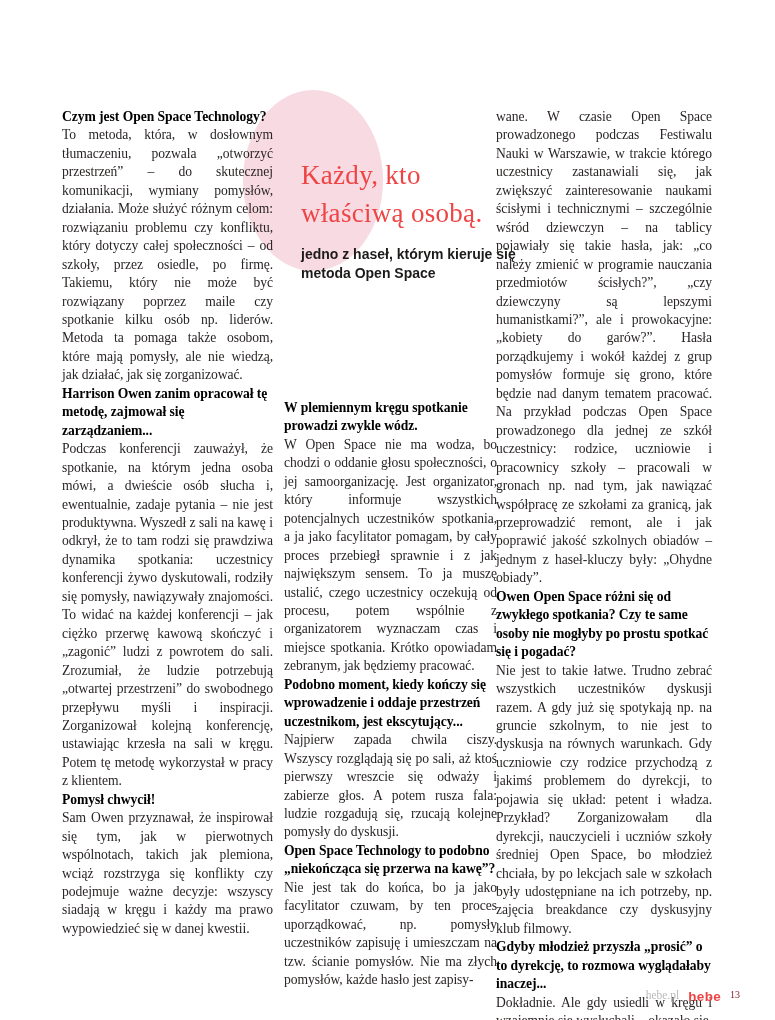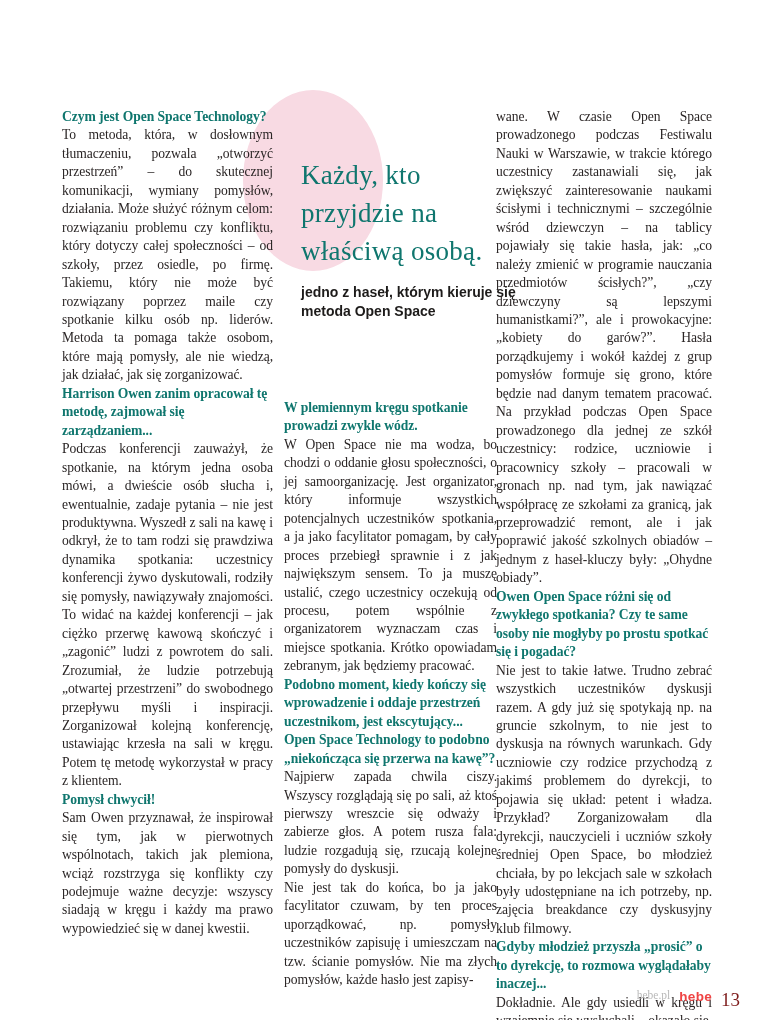--- a/index.html
+++ b/index.html
@@ -25,38 +25,38 @@
     position: absolute;
     z-index: 1;
     text-align: justify;
     font-size: 13.6px;
     line-height: 18.45px;
     letter-spacing: -0.05px;
     color: #2a2525;
     hyphens: none;
   }
   .col p.block { margin: 0; }
-  .col p.heading { font-weight: bold; color: #0f766e; text-align: left; }
+  .col p.heading { font-weight: bold; color: #000000; text-align: left; }
   .col-left   { left: 62px;  top: 108px; width: 211px; height: 850px; }
   .col-middle { left: 284px; top: 399px; width: 213px; height: 565px; }
   .col-right  { left: 496px; top: 108px; width: 216px; height: 856px; }
 
   .pullquote {
     position: absolute;
     left: 301px;
     top: 156px;
     width: 225px;
     z-index: 1;
   }
   .pq-line {
     font-family: "Liberation Serif", serif;
     font-size: 27px;
     line-height: 38px;
     letter-spacing: 0.3px;
-    color: #0f766e;
+    color: #ef4444;
     white-space: nowrap;
   }
   .pq-bold { font-weight: normal; }
   .pq-attr {
     margin-top: 13px;
     font-family: "Liberation Sans", sans-serif;
     font-weight: bold;
     font-size: 14px;
     line-height: 19px;
     color: #1d1b1a;
@@ -77,21 +77,21 @@
   }
   .f-brand {
     font-family: "Liberation Sans", sans-serif;
     font-weight: bold;
     font-size: 13.5px;
     letter-spacing: 0.3px;
     color: #ef4444;
   }
   .f-page {
     font-family: "Liberation Serif", serif;
-    font-size: 19px;
+    font-size: 10px;
     color: #7f1d1d;
   }
 </style>
 </head>
 <body>
 
 <div class="page">
 
   <div class="circle" style="background: rgb(248, 218, 227);"></div>
 
@@ -99,34 +99,33 @@
       <p class="block heading">Czym jest Open Space Technology?</p>
       <p class="block para">To metoda, która, w dosłownym tłumaczeniu, pozwala „otworzyć przestrzeń” – do skutecznej komunikacji, wymiany pomysłów, działania. Może służyć różnym celom: rozwiązaniu problemu czy konfliktu, który dotyczy całej społeczności – od szkoły, przez osiedle, po firmę. Takiemu, który nie może być rozwiązany poprzez maile czy spotkanie kilku osób np. liderów. Metoda ta pomaga także osobom, które mają pomysły, ale nie wiedzą, jak działać, jak się zorganizować.</p>
       <p class="block heading">Harrison Owen zanim opracował tę metodę, zajmował się zarządzaniem...</p>
       <p class="block para">Podczas konferencji zauważył, że spotkanie, na którym jedna osoba mówi, a dwieście osób słucha i, ewentualnie, zadaje pytania – nie jest produktywna. Wyszedł z sali na kawę i odkrył, że to tam rodzi się prawdziwa dynamika spotkania: uczestnicy konferencji żywo dyskutowali, rodziły się pomysły, nawiązywały znajomości. To widać na każdej konferencji – jak ciężko przerwę kawową skończyć i „zagonić” ludzi z powrotem do sali. Zrozumiał, że ludzie potrzebują „otwartej przestrzeni” do swobodnego przepływu myśli i inspiracji. Zorganizował kolejną konferencję, ustawiając krzesła na sali w kręgu. Potem tę metodę wykorzystał w pracy z klientem.</p>
       <p class="block heading">Pomysł chwycił!</p>
       <p class="block para">Sam Owen przyznawał, że inspirował się tym, jak w pierwotnych wspólnotach, takich jak plemiona, wciąż rozstrzyga się konflikty czy podejmuje ważne decyzje: wszyscy siadają w kręgu i każdy ma prawo wypowiedzieć się w danej kwestii.</p>
     </div>
 
   <div class="pullquote">
     <div class="pq-line">Każdy, kto</div>
-    <div class="pq-line">przyjdzie na</div>
     <div class="pq-line pq-bold">właściwą osobą.</div>
     <div class="pq-attr">
       <div>jedno z haseł, którym kieruje się</div>
       <div>metoda Open Space</div>
     </div>
   </div>
 
   <div class="col col-middle">
       <p class="block heading">W plemiennym kręgu spotkanie prowadzi zwykle wódz.</p>
       <p class="block para">W Open Space nie ma wodza, bo chodzi o oddanie głosu społeczności, o jej samoorganizację. Jest organizator, który informuje wszystkich potencjalnych uczestników spotkania, a ja jako facylitator pomagam, by cały proces przebiegł sprawnie i z jak największym sensem. To ja muszę ustalić, czego uczestnicy oczekują od procesu, potem wspólnie z organizatorem wyznaczam czas i miejsce spotkania. Krótko opowiadam zebranym, jak będziemy pracować.</p>
       <p class="block heading">Podobno moment, kiedy kończy się wprowadzenie i oddaje przestrzeń uczestnikom, jest ekscytujący...</p>
+      <p class="block para">Najpierw zapada chwila ciszy. Wszyscy rozglądają się po sali, aż ktoś pierwszy wreszcie się odważy i zabierze głos. A potem rusza fala: ludzie rozgadują się, rzucają kolejne pomysły do dyskusji.</p>
       <p class="block heading">Open Space Technology to podobno „niekończąca się przerwa na kawę”?</p>
-      <p class="block para">Najpierw zapada chwila ciszy. Wszyscy rozglądają się po sali, aż ktoś pierwszy wreszcie się odważy i zabierze głos. A potem rusza fala: ludzie rozgadują się, rzucają kolejne pomysły do dyskusji.</p>
       <p class="block para">Nie jest tak do końca, bo ja jako facylitator czuwam, by ten proces uporządkować, np. pomysły uczestników zapisuję i umieszczam na tzw. ścianie pomysłów. Nie ma złych pomysłów, każde hasło jest zapisy-</p>
     </div>
 
   <div class="col col-right">
       <p class="block para">wane. W czasie Open Space prowadzonego podczas Festiwalu Nauki w Warszawie, w trakcie którego uczestnicy zastanawiali się, jak zwiększyć zainteresowanie naukami ścisłymi i technicznymi – szczególnie wśród dziewczyn – na tablicy pojawiały się takie hasła, jak: „co należy zmienić w programie nauczania przedmiotów ścisłych?”, „czy dziewczyny są lepszymi humanistkami?”, ale i prowokacyjne: „kobiety do garów?”. Hasła porządkujemy i wokół każdej z grup pomysłów formuje się grono, które będzie nad danym tematem pracować. Na przykład podczas Open Space prowadzonego dla jednej ze szkół uczestnicy: rodzice, uczniowie i pracownicy szkoły – pracowali w gronach np. nad tym, jak nawiązać współpracę ze szkołami za granicą, jak przeprowadzić remont, ale i jak poprawić jakość szkolnych obiadów – jednym z haseł-kluczy były: „Ohydne obiady”.</p>
       <p class="block heading">Owen Open Space różni się od zwykłego spotkania? Czy te same osoby nie mogłyby po prostu spotkać się i pogadać?</p>
       <p class="block para">Nie jest to takie łatwe. Trudno zebrać wszystkich uczestników dyskusji razem. A gdy już się spotykają np. na gruncie szkolnym, to nie jest to dyskusja na równych warunkach. Gdy uczniowie czy rodzice przychodzą z jakimś problemem do dyrekcji, to pojawia się układ: petent i władza. Przykład? Zorganizowałam dla dyrekcji, nauczycieli i uczniów szkoły średniej Open Space, bo młodzież chciała, by po lekcjach sale w szkołach były udostępniane na ich potrzeby, np. zajęcia breakdance czy dyskusyjny klub filmowy.</p>
       <p class="block heading">Gdyby młodzież przyszła „prosić” o to dyrekcję, to rozmowa wyglądałaby inaczej...</p>
       <p class="block para">Dokładnie. Ale gdy usiedli w kręgu i wzajemnie się wysłuchali – okazało się, że się da! Zgłosili się nawet chętni nauczyciele, którzy chcieli w tych zajęciach współuczestniczyć. W dobie mediów społecz-</p>
     </div>

